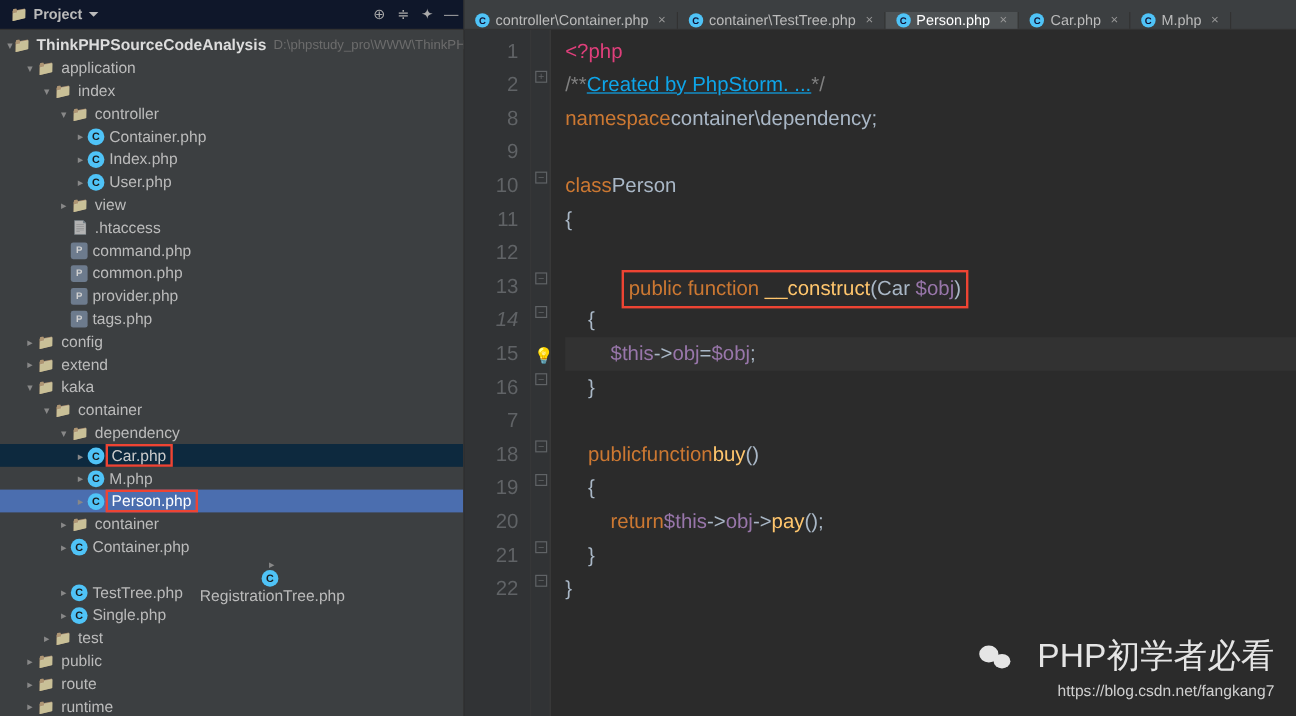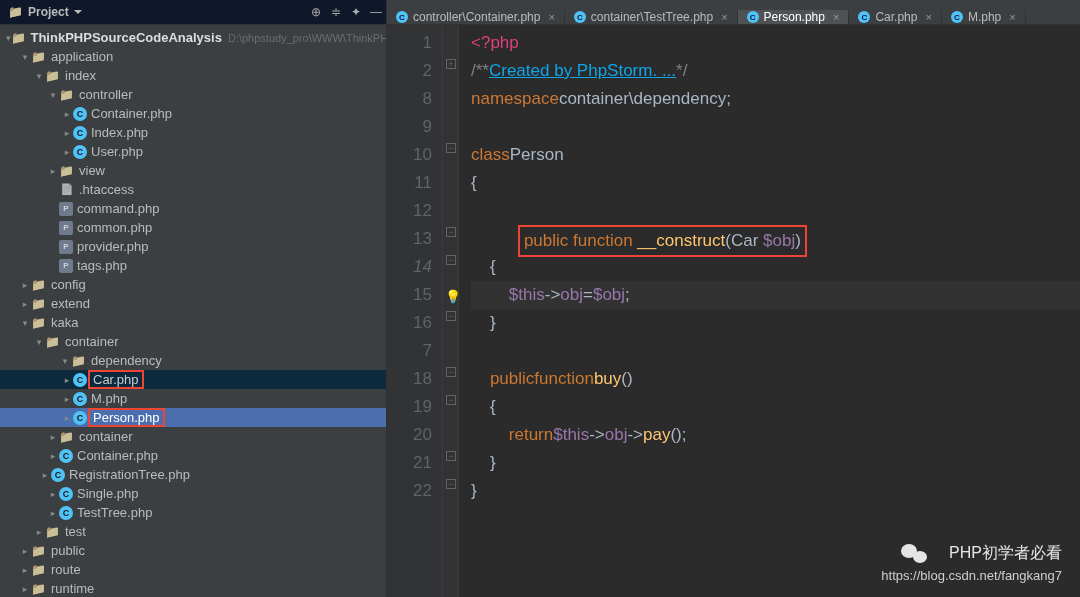--- a/index.html
+++ b/index.html
@@ -46,21 +46,21 @@
   .fnn{ color:#ffc66d; }
   .var{ color:#9876aa; }
   .str,.c0{ color:#a9b7c6; }
   .cmt{ color:#808080; }
   .cmtu{ color:#0ea5e9; text-decoration:underline; }
   .php-open{ color:#e03f7b; font-weight:500;}
   .redbox{ display:inline-block; border:2px solid #e43; padding:0 4px;margin-left:28px; }
   .fold-sym{ position:absolute; left:3px; width:10px;height:10px;border:1px solid #606366; font-size:9px; line-height:8px; text-align:center; color:#606366;}
   .bulb{ color:#f5c24a; font-size:13px; position:absolute; }
   .watermark{ position:absolute; right:18px; bottom:14px; text-align:right; color:#e5e5e5; }
-  .watermark .row1{ display:flex; align-items:center; justify-content:flex-end; gap:22px; font-size:16px; }
+  .watermark .row1{ display:flex; align-items:center; justify-content:flex-end; gap:22px; font-size:28px; }
   .watermark .row2{ font-size:13px; color:#cfcfcf; margin-top:2px; }
   .wechat{ width:26px;height:26px; position:relative;}
   .wechat::before,.wechat::after{content:"";position:absolute;border-radius:50%;background:#e5e5e5;}
   .wechat::before{width:16px;height:14px;left:0;top:4px;}
   .wechat::after{width:14px;height:12px;right:0;bottom:3px;}
 </style>
 </head>
 <body>
 
 <div class="root">
@@ -155,21 +155,21 @@
         <div class="node" style="padding-left: 20px;">
           <span class="arrow down"></span>
           <span class="ficon folder"></span>
           <span>kaka</span>
         </div>
         <div class="node" style="padding-left: 34px;">
           <span class="arrow down"></span>
           <span class="ficon folder"></span>
           <span>container</span>
         </div>
-        <div class="node" style="padding-left: 60px;">
+        <div class="node" style="padding-left: 48px;">
           <span class="arrow down"></span>
           <span class="ficon folder"></span>
           <span>dependency</span>
         </div>
         <div class="node sel" style="padding-left: 62px;">
           <span class="arrow right"></span>
           <span class="ficon php"></span>
           <span><span class="hlbox">Car.php</span></span>
         </div>
         <div class="node" style="padding-left: 62px;">
@@ -185,34 +185,34 @@
         <div class="node" style="padding-left: 48px;">
           <span class="arrow right"></span>
           <span class="ficon folder"></span>
           <span>container</span>
         </div>
         <div class="node" style="padding-left: 48px;">
           <span class="arrow right"></span>
           <span class="ficon php"></span>
           <span>Container.php</span>
         </div>
-        <div class="node" style="padding-left: 40px;">
+        <div class="node" style="padding-left: 68px; flex-direction: column;">
           <span class="arrow right"></span>
           <span class="ficon php"></span>
           <span>RegistrationTree.php</span>
         </div>
         <div class="node" style="padding-left: 48px;">
           <span class="arrow right"></span>
           <span class="ficon php"></span>
+          <span>TestTree.php</span>
+        </div>
+        <div class="node" style="padding-left: 48px;">
+          <span class="arrow right"></span>
+          <span class="ficon php"></span>
           <span>Single.php</span>
-        </div>
-        <div class="node" style="padding-left: 48px;">
-          <span class="arrow right"></span>
-          <span class="ficon php"></span>
-          <span>TestTree.php</span>
         </div>
         <div class="node" style="padding-left: 34px;">
           <span class="arrow right"></span>
           <span class="ficon folder"></span>
           <span>test</span>
         </div>
         <div class="node" style="padding-left: 20px;">
           <span class="arrow right"></span>
           <span class="ficon folder"></span>
           <span>public</span>

